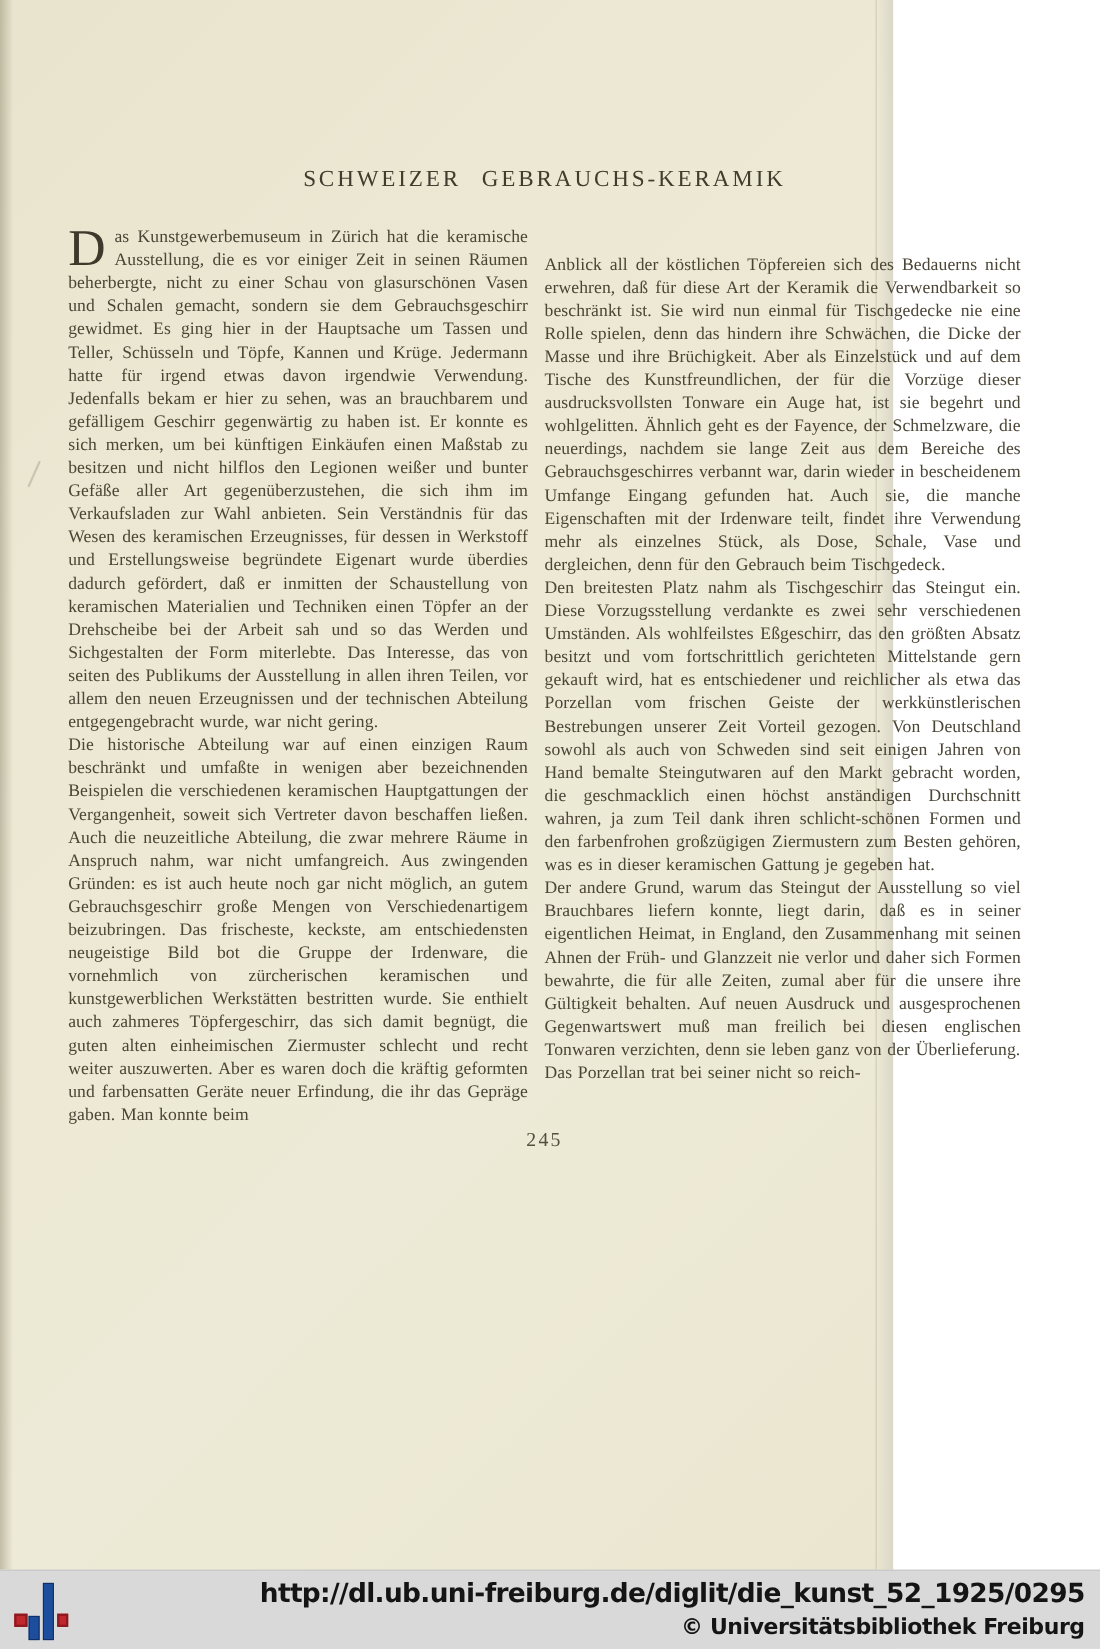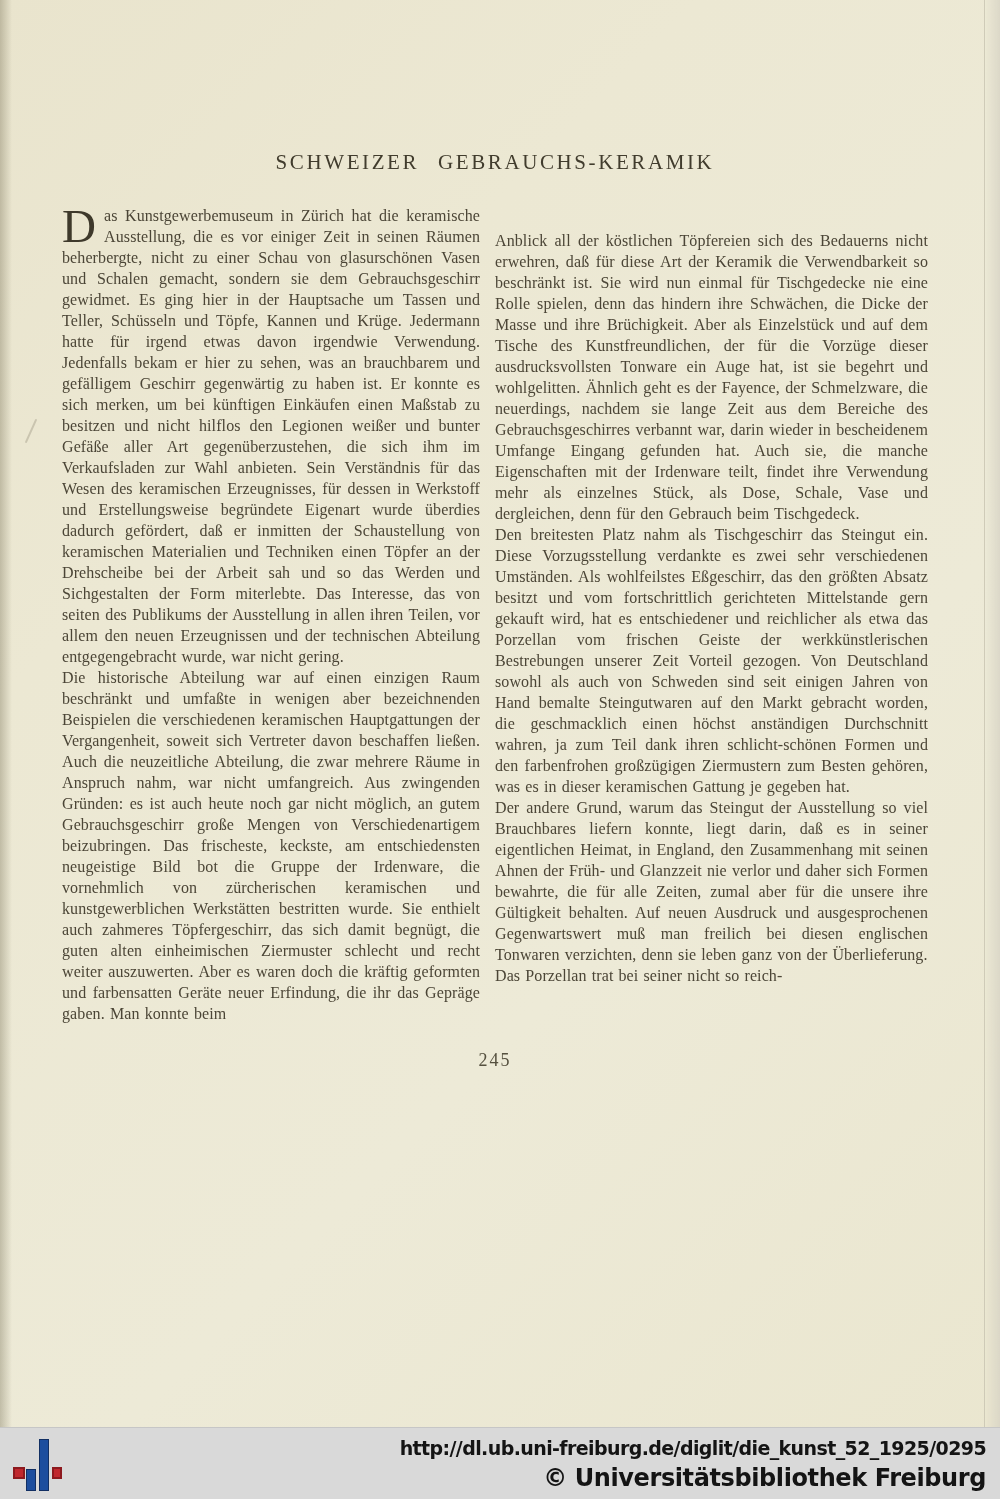--- a/index.html
+++ b/index.html
@@ -4,21 +4,21 @@
 <style>
   * { box-sizing: border-box; }
   html, body { margin: 0; padding: 0; }
   body {
     width: 1000px; height: 1499px;
     font-family: "Liberation Serif", serif;
     overflow: hidden;
   }
   .page {
     position: relative;
-    width: 1000px; height: 1499px;
+    width: 812px; height: 1499px;
     background: linear-gradient(135deg, #e9e4cd 0%, #ece8d3 28%, #edead7 62%, #eae6cf 100%);
     color: #4b4536;
   }
   .left-edge {
     position: absolute; left: 0; top: 0; width: 12px; height: 1427px;
     background: linear-gradient(90deg, rgba(92,85,58,0.30), rgba(92,85,58,0));
     pointer-events: none;
   }
   .right-edge {
     position: absolute; right: 0; top: 0; width: 16px; height: 1427px;
@@ -57,21 +57,21 @@
     -webkit-hyphens: auto;
   }
   .dropcap {
     float: left;
     font-size: 47px;
     line-height: 36px;
     padding: 3px 8px 0 0;
     color: #3e392b;
   }
   .page-number {
-    margin-top: 26px;
+    margin-top: 2px;
     text-align: center;
     font-size: 18px;
     letter-spacing: 2px;
     color: #55503f;
   }
   .footer {
     position: absolute; left: 0; bottom: 0;
     width: 1000px; height: 72px;
     background: #d9d9d9;
     border-top: 1px solid #c6c6c6;
@@ -82,26 +82,26 @@
   .bar-short { left: 13px; top: 31px; width: 10px; height: 22px; background: #1d4e9e; border: 1px solid #122f63; }
   .sq-left   { left: 0;    top: 29px; width: 12px; height: 12px; background: #c0272d; border: 2px solid #8d191e; }
   .sq-right  { left: 39px; top: 29px; width: 10px; height: 12px; background: #c0272d; border: 2px solid #8d191e; }
   .footer-text {
     position: absolute; right: 14px; top: 9px;
     text-align: right;
     font-family: "DejaVu Sans", sans-serif;
     color: #141414;
   }
   .footer-url {
-    font-size: 19px; font-weight: 600;
+    font-size: 24px; font-weight: 600;
     letter-spacing: -0.6px; line-height: 22px;
   }
   .footer-copyright {
     margin-top: 9px;
-    font-size: 24px; font-weight: 600;
+    font-size: 20px; font-weight: 600;
     letter-spacing: -0.4px; line-height: 21px;
   }
 </style>
 </head>
 <body>
 
 <div class="page">
 
   <div class="left-edge"></div>
   <div class="right-edge"></div>

